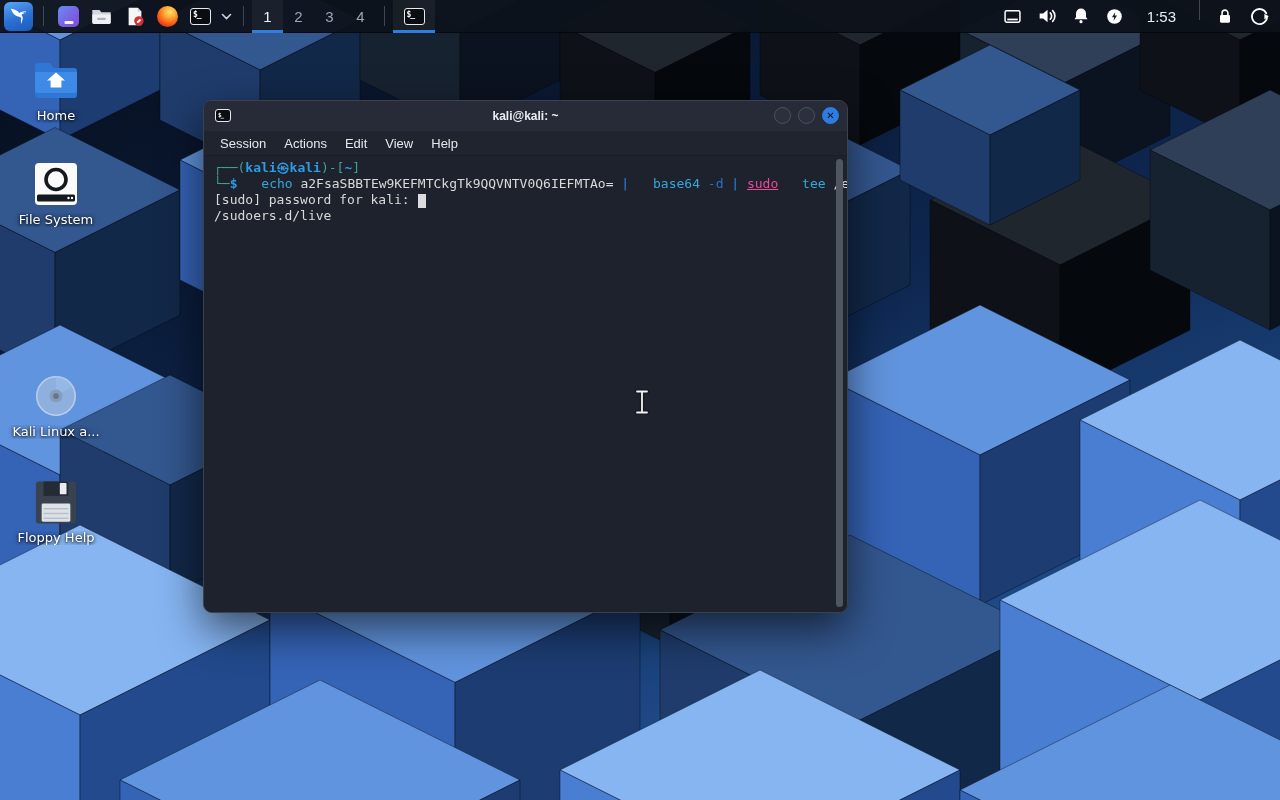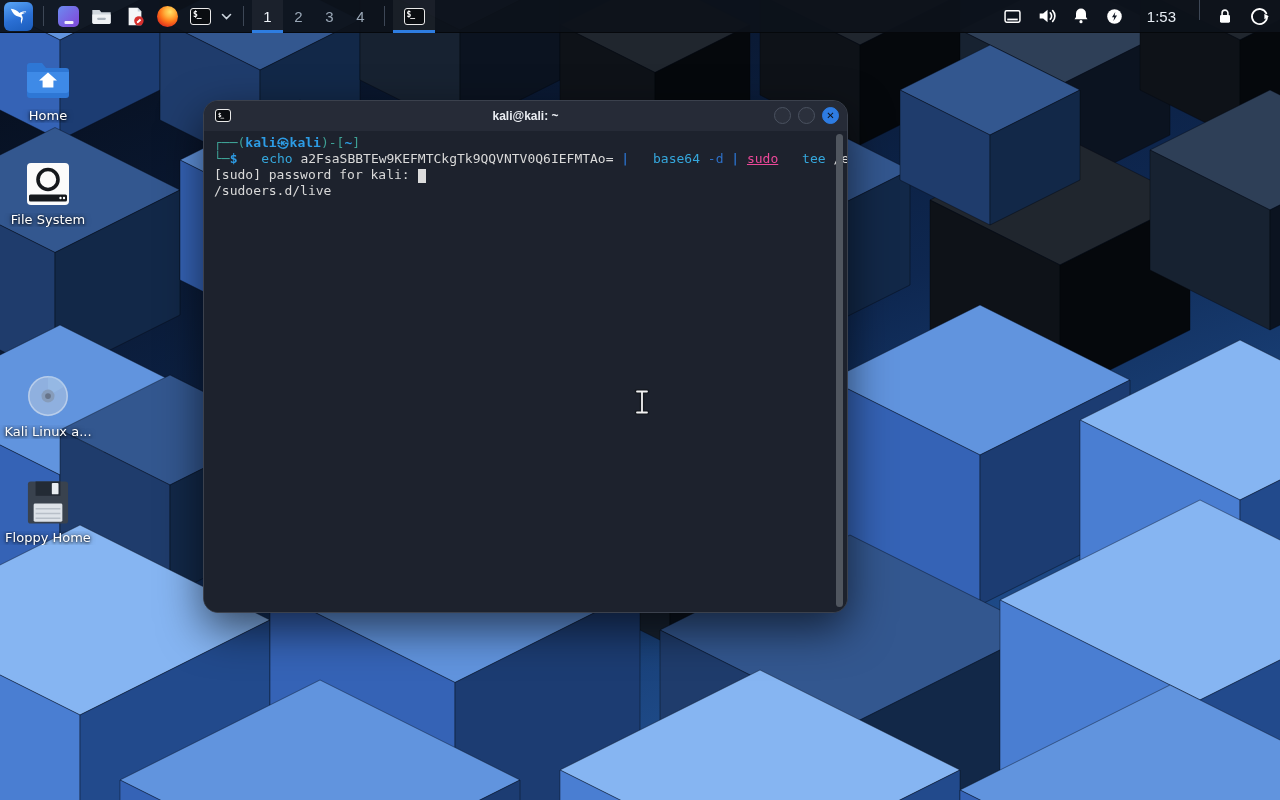--- a/index.html
+++ b/index.html
@@ -41,29 +41,29 @@
   .task-btn{width:42px;height:33px;border:none;cursor:pointer;display:flex;align-items:center;
             justify-content:center;background:rgba(255,255,255,0.05);
             box-shadow:inset 0 -3px 0 #2e7de1;}
   .tray{margin-left:auto;display:flex;}
   .tray-btn{width:34px;height:33px;border:none;background:transparent;cursor:pointer;
             display:flex;align-items:center;justify-content:center;padding:0;}
   .clock{font:15px "Liberation Sans",sans-serif;color:#e7edf4;margin:0 9px;cursor:pointer;
          background:transparent;border:none;height:33px;}
 
   
-  .dicon{position:absolute;left:0;width:96px;text-align:center;cursor:pointer;}
+  .dicon{position:absolute;left:8px;width:96px;text-align:center;cursor:pointer;}
   .dicon .img{height:48px;display:flex;align-items:center;justify-content:center;}
   .dicon .lbl{margin-top:5px;font:13px "DejaVu Sans","Liberation Sans",sans-serif;color:#fff;
               line-height:1.1;text-shadow:0 1px 3px rgba(0,0,0,0.95),0 0 6px rgba(0,0,0,0.6);
               white-space:nowrap;overflow:hidden;text-overflow:ellipsis;}
 
   
   .window{position:absolute;left:203px;top:100px;width:645px;height:513px;z-index:20;
-          border-radius:15px;overflow:hidden;border:1px solid #3b414d;
+          border-radius:9px;overflow:hidden;border:1px solid #3b414d;
           box-shadow:0 16px 44px rgba(0,0,0,0.6);display:flex;flex-direction:column;
           background:#21262f;}
   .titlebar{height:30px;flex:none;background:#262b37;position:relative;
             display:flex;align-items:center;}
   .titlebar .title{position:absolute;left:0;right:0;text-align:center;
                    font:700 12px "Liberation Sans",sans-serif;color:#eaedf2;}
   .titlebar .tb-ico{position:absolute;left:11px;top:8px;}
   .wbtns{position:absolute;right:8px;top:6px;display:flex;gap:7px;}
   .wbtn{width:17px;height:17px;border-radius:50%;border:1px solid #4b5260;background:#2b303c;
         cursor:pointer;padding:0;display:flex;align-items:center;justify-content:center;}
@@ -371,37 +371,44 @@
   <div class="dicon" style="top:478px">
     <div class="img">
         <svg width="44" height="47" viewBox="0 0 46 48">
       <rect x="2" y="2" width="42" height="44" rx="3" fill="#39424e"></rect>
       <rect x="10" y="2" width="26" height="15" fill="#232b35"></rect>
       <rect x="27" y="3.5" width="7" height="12" rx="1" fill="#e9edf1"></rect>
       <rect x="8" y="25" width="30" height="19" rx="1.5" fill="#dde2e8"></rect>
       <path d="M10 30.5h26M10 35.5h26M10 40.5h26" stroke="#b8bfc8" stroke-width="1.4"></path>
     </svg>
       </div>
-    <div class="lbl">Floppy Home</div>
+    <div class="lbl">Floppy Help</div>
   </div>
 
   <div class="window">
     <div class="titlebar">
       <span class="tb-ico term-ico sm">
           <i>$_</i>
         </span>
       <span class="title">kali@kali: ~</span>
       <span class="wbtns">
         <button class="wbtn"></button>
         <button class="wbtn"></button>
         <button class="wbtn close">
             <span>✕</span>
           </button>
       </span>
     </div>
+    <div class="menubar">
+      <button class="menu-item">Session</button>
+      <button class="menu-item">Actions</button>
+      <button class="menu-item">Edit</button>
+      <button class="menu-item">View</button>
+      <button class="menu-item">Help</button>
+    </div>
     <div class="tbody">
       <div class="scrolltrack">
         <div class="scrollthumb"></div>
       </div>
     <div class="tline"><span class="c-teal">┌──(</span><span class="c-blueb">kali㉿kali</span><span class="c-teal">)-[</span><span class="c-blueb">~</span><span class="c-teal">]</span></div>
         <div class="tline"><span class="c-teal">└─</span><span class="c-blueb">$</span><span class="c-fg"> </span><span class="c-cmd">echo</span><span class="c-fg"> a2FsaSBBTEw9KEFMTCkgTk9QQVNTV0Q6IEFMTAo= </span><span class="c-pipe">|</span><span class="c-fg"> </span><span class="c-cmd">base64</span><span class="c-fg"> </span><span class="c-opt">-d</span><span class="c-fg"> </span><span class="c-pipe">|</span><span class="c-fg"> </span><span class="c-sudo">sudo</span><span class="c-fg"> </span><span class="c-cmd">tee</span><span class="c-fg"> </span><span class="c-fg">/etc</span></div>
         <div class="tline"><span class="c-fg">[sudo] password for kali: </span><span class="c-cursor"> </span></div>
         <div class="tline"><span class="c-fg">/sudoers.d/live</span></div>
       </div>
     <svg class="ibeam" width="16" height="26" viewBox="0 0 16 26">

